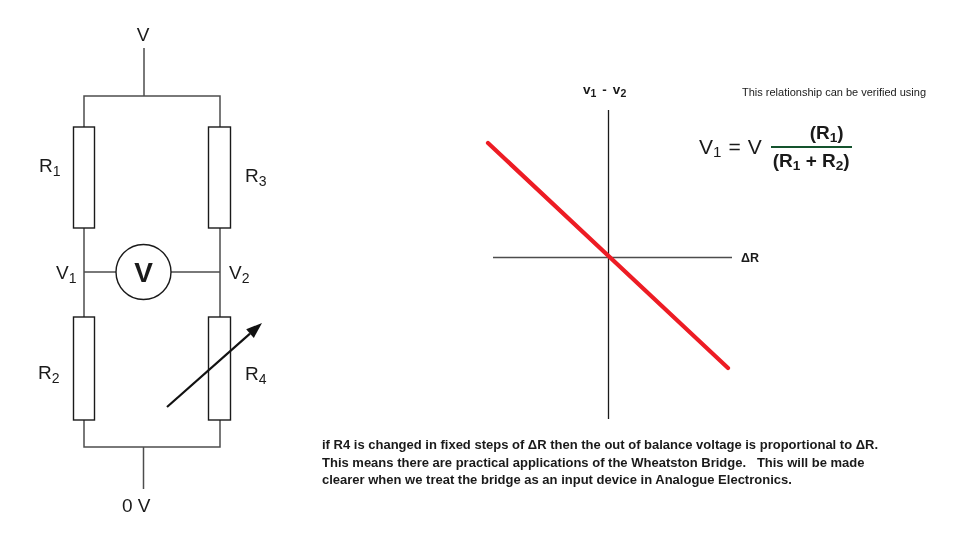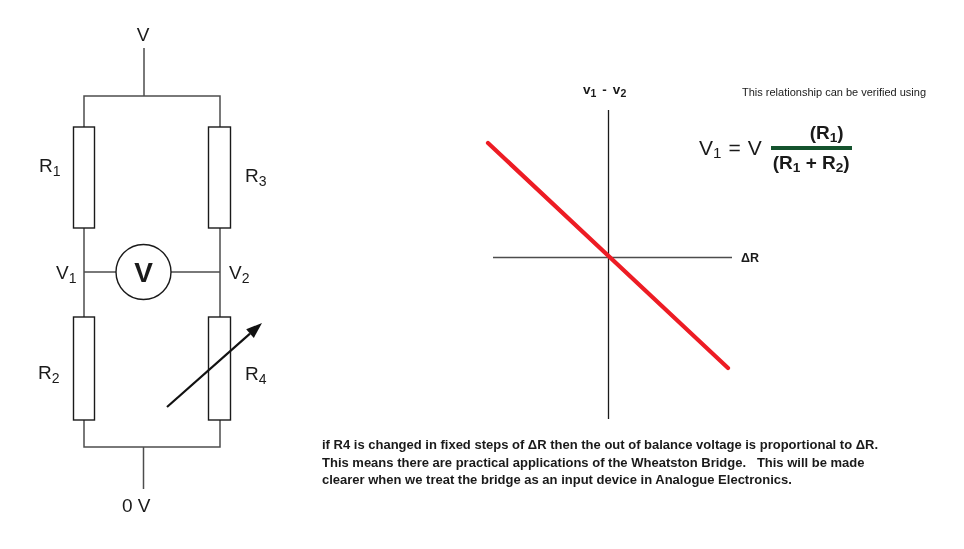--- a/index.html
+++ b/index.html
@@ -28,21 +28,21 @@
 
   
   .heading{position:absolute;left:742px;top:86px;font-size:11px;font-weight:normal;white-space:nowrap;}
   .formula{position:absolute;left:699px;top:122px;display:flex;align-items:center;}
   .f-lhs{font-size:21px;font-weight:normal;white-space:nowrap;}
   .f-lhs sub,.f-num sub,.f-den sub{font-size:0.72em;vertical-align:-0.22em;line-height:0;}
   .f-eq{margin:0 7px;}
   .frac{display:inline-flex;flex-direction:column;align-items:flex-end;margin-left:9px;
         font-size:19px;font-weight:bold;text-align:center;}
   .f-num{padding:0 8px 2px 8px;white-space:nowrap;}
-  .f-den{border-top:4px solid #14532d;padding:2px 2px 0 2px;white-space:nowrap;}
+  .f-den{border-top:2px solid #14532d;padding:2px 2px 0 2px;white-space:nowrap;}
   .para{position:absolute;left:322px;top:436px;width:660px;font-size:13px;font-weight:bold;
         line-height:17.5px;}
   .para div{white-space:pre-wrap;}
 </style>
 </head>
 <body>
 
 <div class="stage">
 
   <svg width="964" height="549" viewBox="0 0 964 549">

